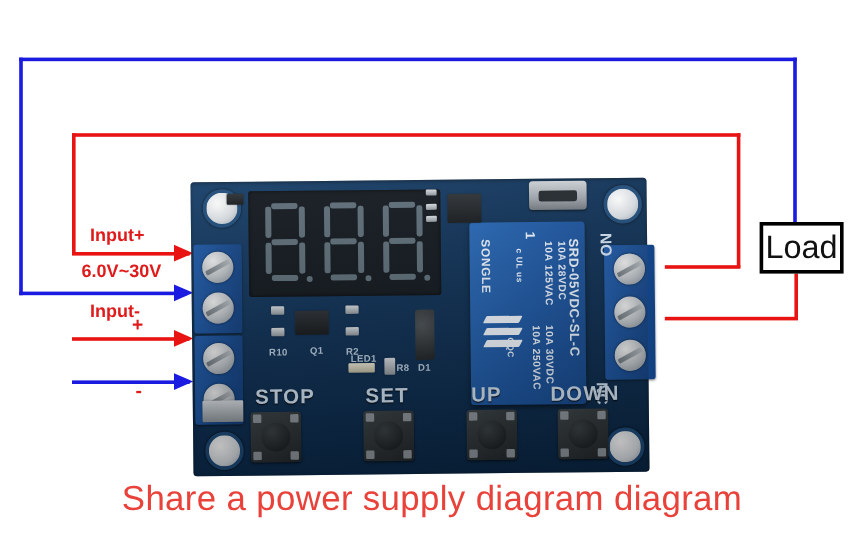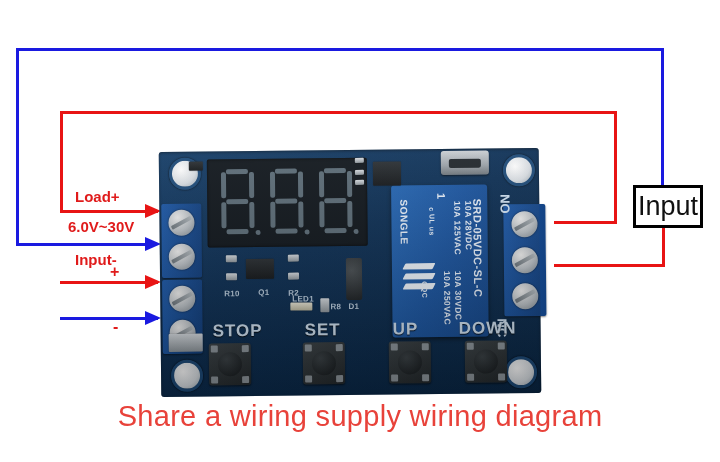--- a/index.html
+++ b/index.html
@@ -119,28 +119,28 @@
   <div class="wire v red" style="left:662px; top:221px; height:45px;"></div>
 
   <div class="wire h red" style="left:60px; top:281px; width:98px;"></div>
   <div class="wire h blue" style="left:60px; top:317px; width:98px;"></div>
 
   <div class="arrow red" style="left:145px; top:204px;"></div>
   <div class="arrow blue" style="left:145px; top:237px;"></div>
   <div class="arrow red" style="left:145px; top:275px;"></div>
   <div class="arrow blue" style="left:145px; top:311px;"></div>
 
-  <div class="lbl" style="left:75px; top:188px; font-size:15px;">Load+</div>
+  <div class="lbl" style="left:75px; top:188px; font-size:15px;">Input+</div>
   <div class="lbl" style="left:68px; top:218px; font-size:15px;">6.0V~30V</div>
   <div class="lbl" style="left:75px; top:251px; font-size:15px;">Input-</div>
   <div class="lbl" style="left:110px; top:263px; font-size:16px;">+</div>
   <div class="lbl" style="left:113px; top:318px; font-size:16px;">-</div>
 
   <div id="load-box" style="left:633px; top:185px; width:64px; height:37px;">
-    <span>Input</span>
+    <span>Load</span>
   </div>
 
   <div id="pcb">
 
     <div class="mount" style="left:10px;top:6px;"></div>
     <div class="mount" style="left:344px;top:6px;"></div>
     <div class="mount" style="left:10px;top:208px;"></div>
     <div class="mount" style="left:344px;top:208px;"></div>
 
     <div id="display">
@@ -260,15 +260,15 @@
     <div class="btn" style="left:304px;top:192px;">
       <i style="left:2px;top:2px;"></i>
         <i style="right:2px;top:2px;"></i>
         <i style="left:2px;bottom:2px;"></i>
         <i style="right:2px;bottom:2px;"></i>
     </div>
 
     <div class="smd" style="left:8px;top:182px;width:34px;height:18px;"></div>
   </div>
 
-  <div class="caption" style="top:400px;">Share a wiring supply wiring diagram</div>
+  <div class="caption" style="top:400px;">Share a power supply diagram diagram</div>
 
 </div>
 
 </body></html>

